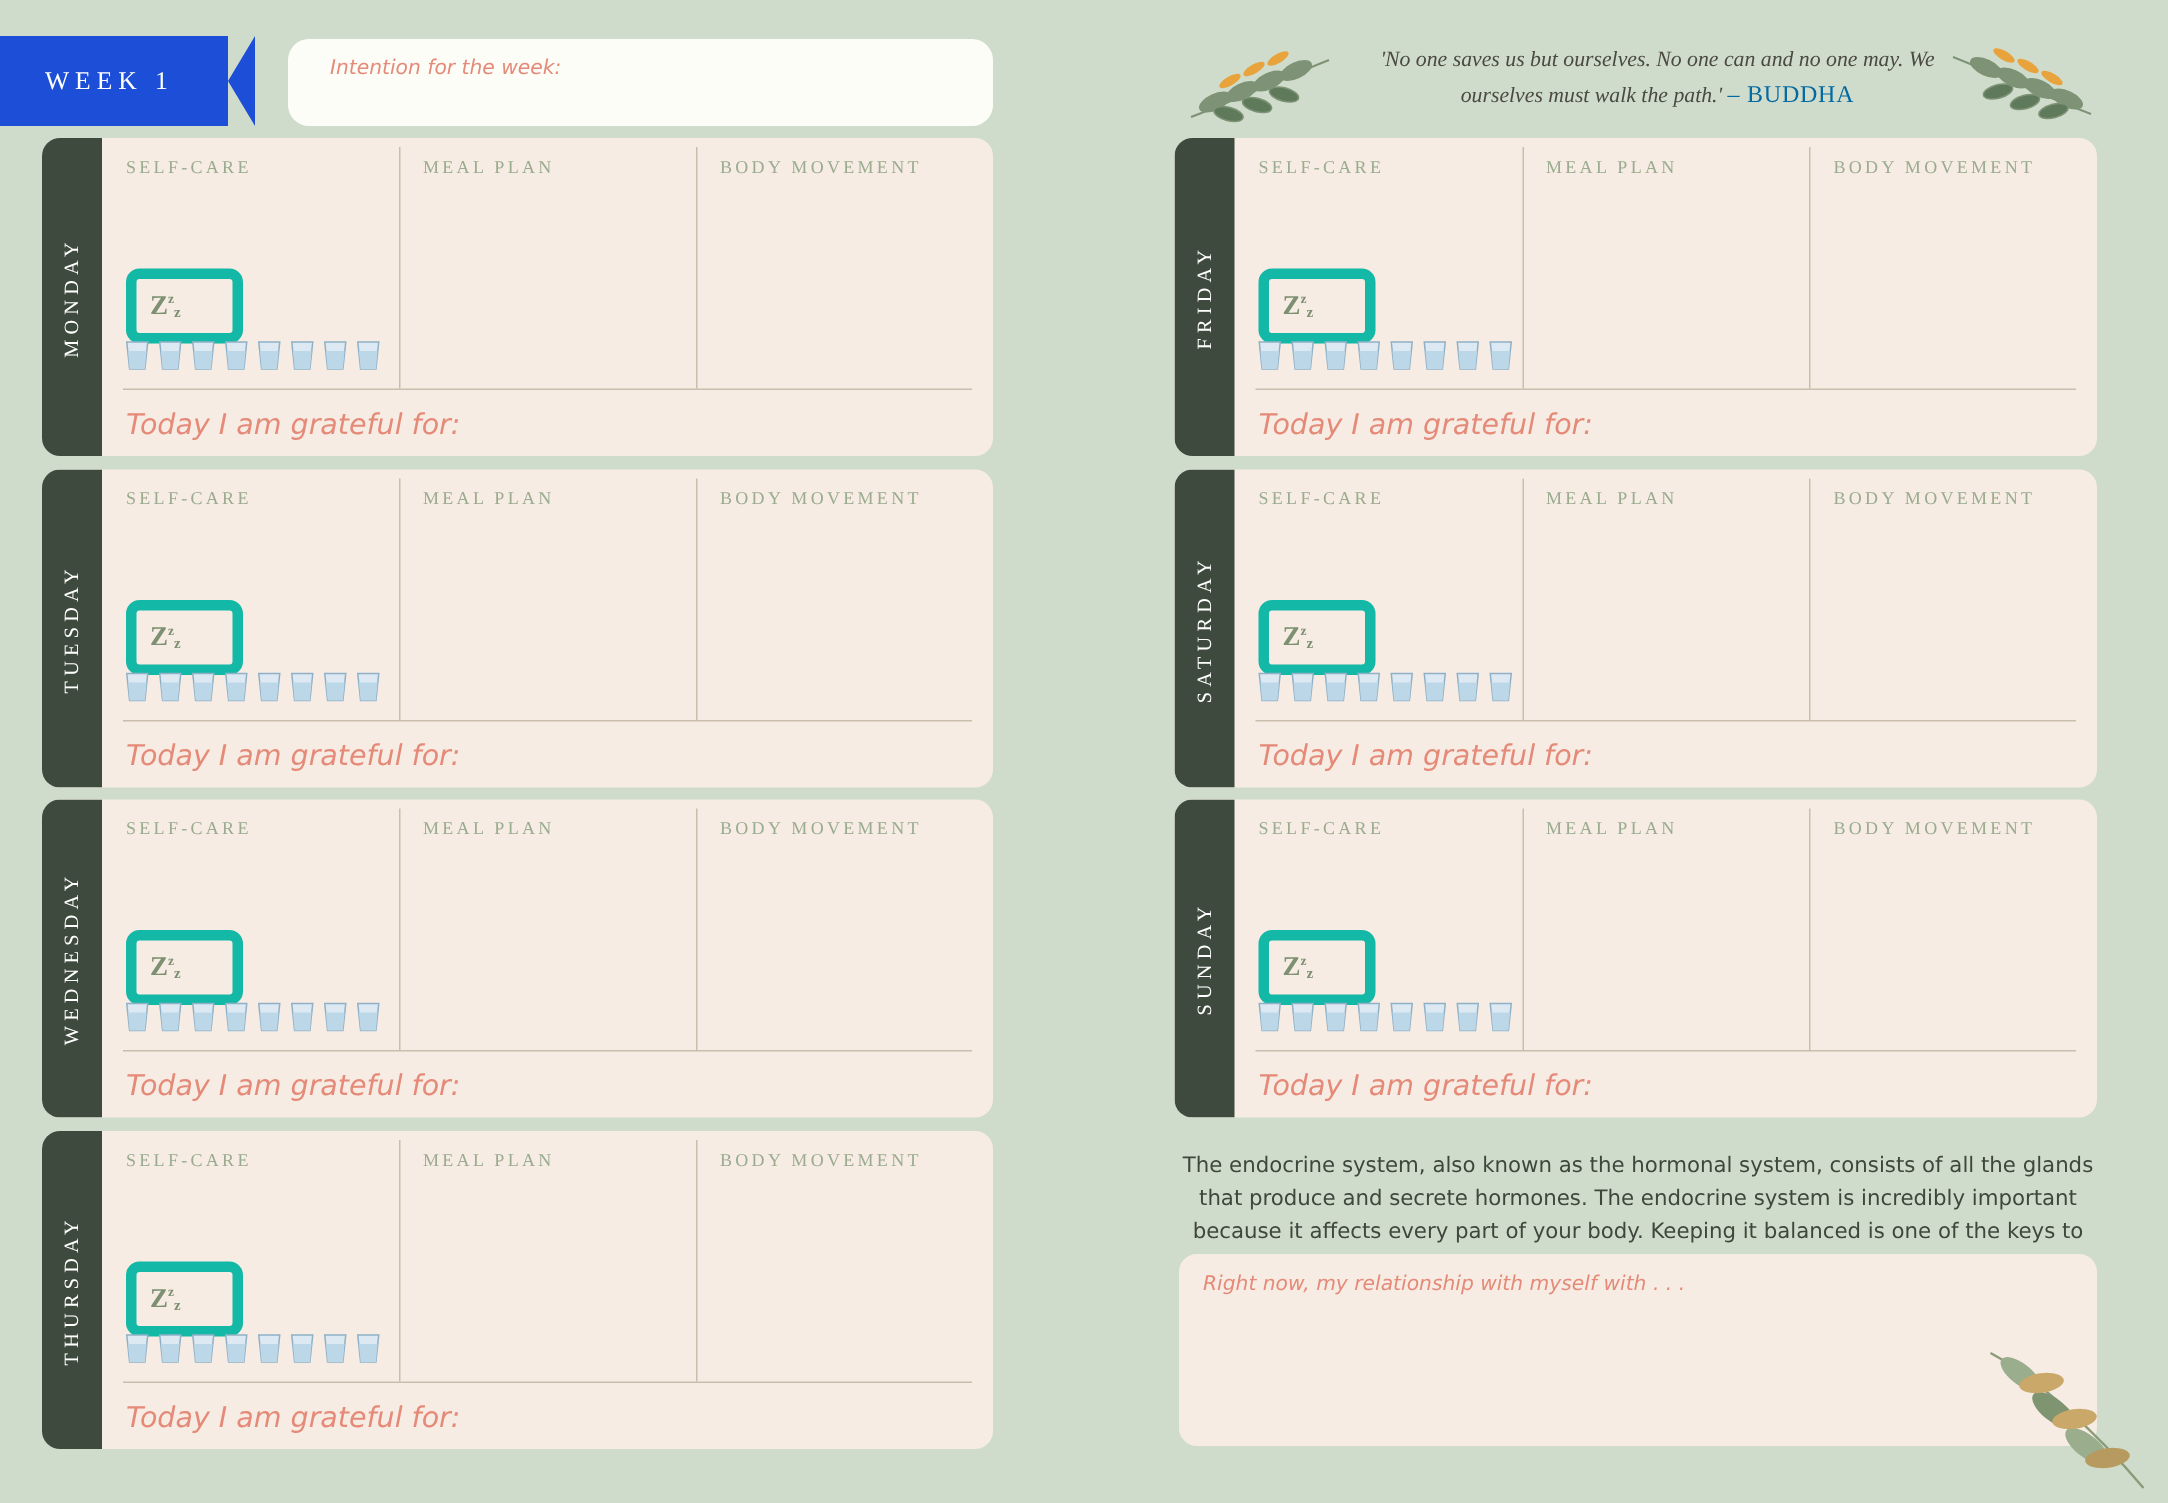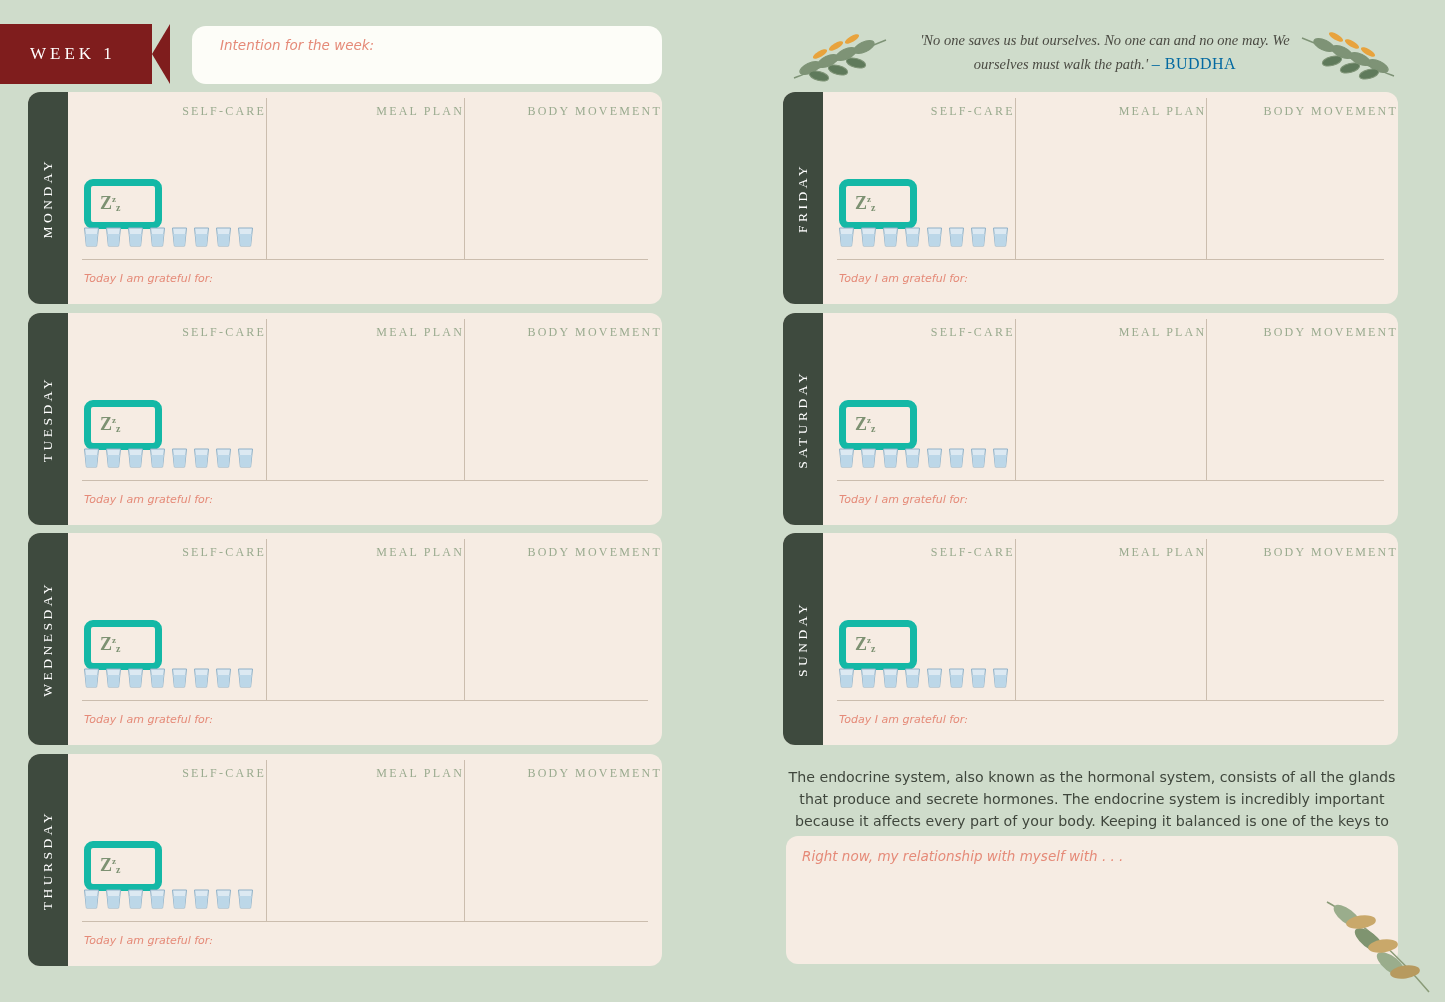--- a/index.html
+++ b/index.html
@@ -19,21 +19,21 @@
     inset: 0;
   }
 
   
   .week-banner {
     position: absolute;
     left: 0;
     top: 24px;
     width: 170px;
     height: 60px;
-    background: #7f1d1d;
+    background: #1d4ed8;
     color: #ffffff;
     display: flex;
     align-items: center;
     padding-left: 30px;
     box-sizing: border-box;
     letter-spacing: 4px;
     font-size: 17px;
     font-family: "Liberation Serif", serif;
   }
   .week-banner::after {
@@ -136,46 +136,47 @@
     bottom: 0;
   }
   .col-headers {
     position: absolute;
     left: 0; top: 0; right: 0;
     height: 30px;
     display: flex;
   }
   .col-head {
     flex: 1;
-    text-align: right;
+    text-align: left;
     color: #9aab8f;
     font-size: 12px;
     letter-spacing: 2.2px;
     font-family: "Liberation Serif", serif;
     padding-top: 12px;
     box-sizing: border-box;
+    padding-left: 16px;
   }
   .vline {
     position: absolute;
     top: 6px;
     width: 1px;
     background: #cbbdae;
   }
   .hline {
     position: absolute;
     left: 14px;
     right: 14px;
     height: 1px;
     background: #cbbdae;
   }
   .grateful {
     position: absolute;
     left: 16px;
     color: #e58a78;
-    font-size: 11px;
+    font-size: 19px;
     font-family: "DejaVu Sans", sans-serif;
     font-style: italic;
   }
 
   
   .sleep-box {
     position: absolute;
     width: 78px;
     height: 50px;
     border: 7px solid #14b8a6;

